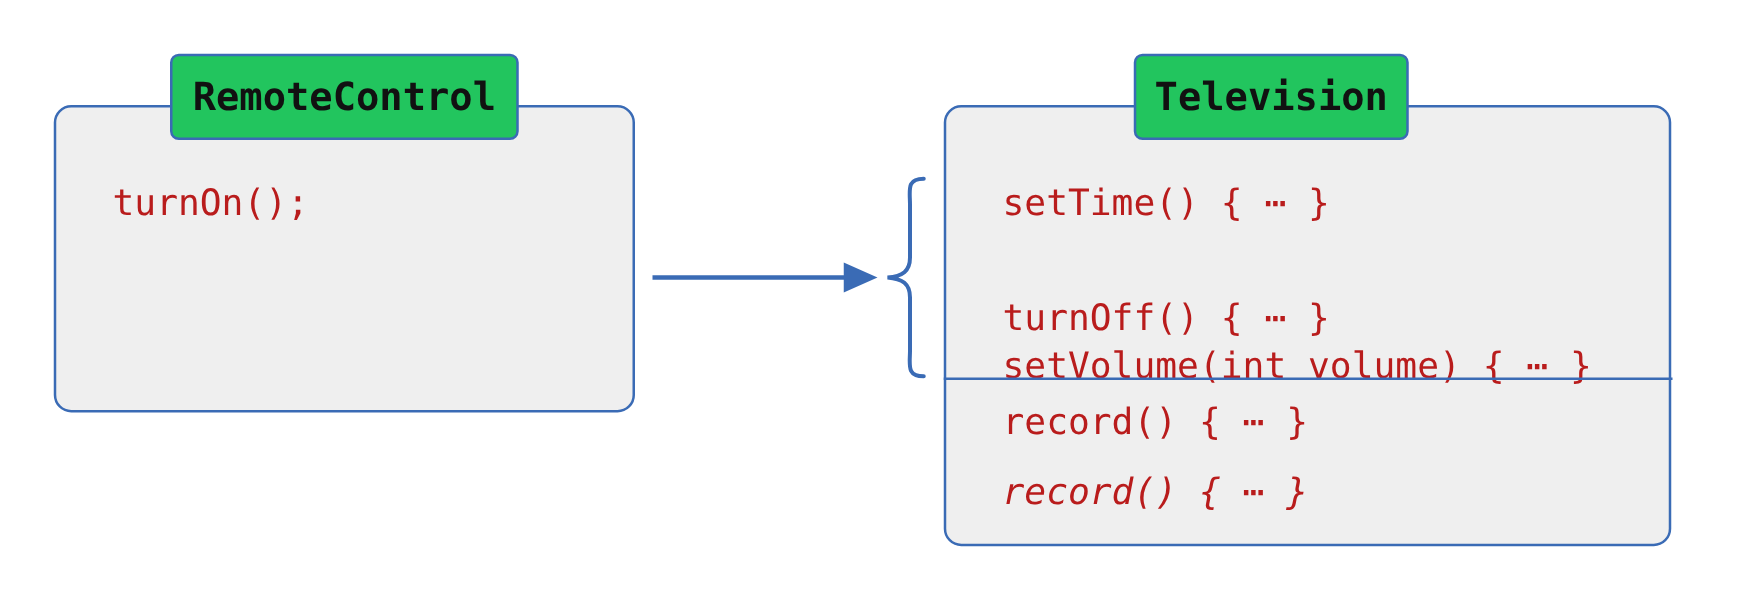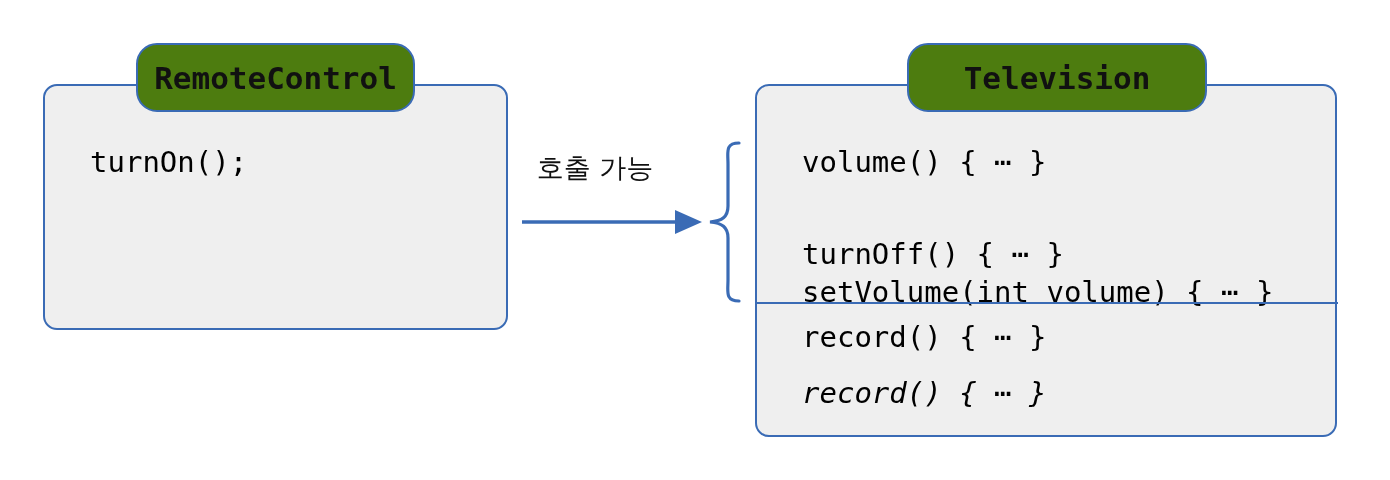--- a/index.html
+++ b/index.html
@@ -17,37 +17,37 @@
     background:#efefef;
     border:2.5px solid #3a6bb5;
     border-radius:14px;
     box-sizing:border-box;
   }
   #remote-box{left:43px;top:84px;width:465px;height:246px;}
   #tv-box{left:755px;top:84px;width:582px;height:353px;}
 
   .title-tab{
     position:absolute;
-    background:#4d7c0f;
+    background:#22c55e;
     border:2.5px solid #3a6bb5;
-    border-radius:21px;
+    border-radius:7px;
     box-sizing:border-box;
     display:flex;align-items:center;justify-content:center;
     font-weight:bold;
     font-size:31px;
     color:#111111;
     letter-spacing:0px;
     z-index:5;
   }
   #remote-title{left:136px;top:43px;width:279px;height:69px;}
-  #tv-title{left:907px;top:43px;width:300px;height:69px;}
+  #tv-title{left:907px;top:43px;width:220px;height:69px;}
   .member{
     position:absolute;
     font-size:29px;
-    color:#000000;
+    color:#b91c1c;
     white-space:pre;
     line-height:1;
   }
 
   
   #remote-box .member{left:45px;}
   #rc-m0{top:62px;}
   #rc-m1{top:118px;}
   #rc-m2{top:177px;}
 
@@ -90,39 +90,38 @@
 
 <div id="canvas">
 
   <div class="uml-box" id="remote-box">
     <div class="member" id="rc-m0">turnOn();</div>
   </div>
 
   <div class="title-tab" id="remote-title">RemoteControl</div>
 
   <div id="arrow-group">
-    <div id="arrow-label">호출 가능</div>
     <svg id="arrow-svg" width="215" height="110" viewBox="0 0 215 110">
       <line x1="17" y1="72" x2="175" y2="72" stroke="#3a6bb5" stroke-width="3.5"></line>
       <polygon points="170,60 197,72 170,84" fill="#3a6bb5"></polygon>
     </svg>
   </div>
 
   <svg id="brace-svg" width="46" height="168" viewBox="0 0 46 168">
     <path d="M 36 5
              C 22 5, 25 14, 25 26
              L 25 68
              C 25 79, 19 83, 7 84
              C 19 85, 25 89, 25 100
              L 25 142
              C 25 154, 22 163, 36 163" fill="none" stroke="#3a6bb5" stroke-width="3.2" stroke-linecap="round"></path>
   </svg>
 
   <div class="uml-box" id="tv-box">
-    <div class="member" id="tv-m0">volume() { ⋯ }</div>
+    <div class="member" id="tv-m0">setTime() { ⋯ }</div>
     <div class="member" id="tv-m1">turnOff() { ⋯ }</div>
     <div class="member" id="tv-m2">setVolume(int volume) { ⋯ }</div>
 
     <div id="tv-divider"></div>
 
     <div class="member" id="tv-m3">record() { ⋯ }</div>
     <div class="member" id="tv-m4">record() { ⋯ }</div>
   </div>
 
   <div class="title-tab" id="tv-title">Television</div>

